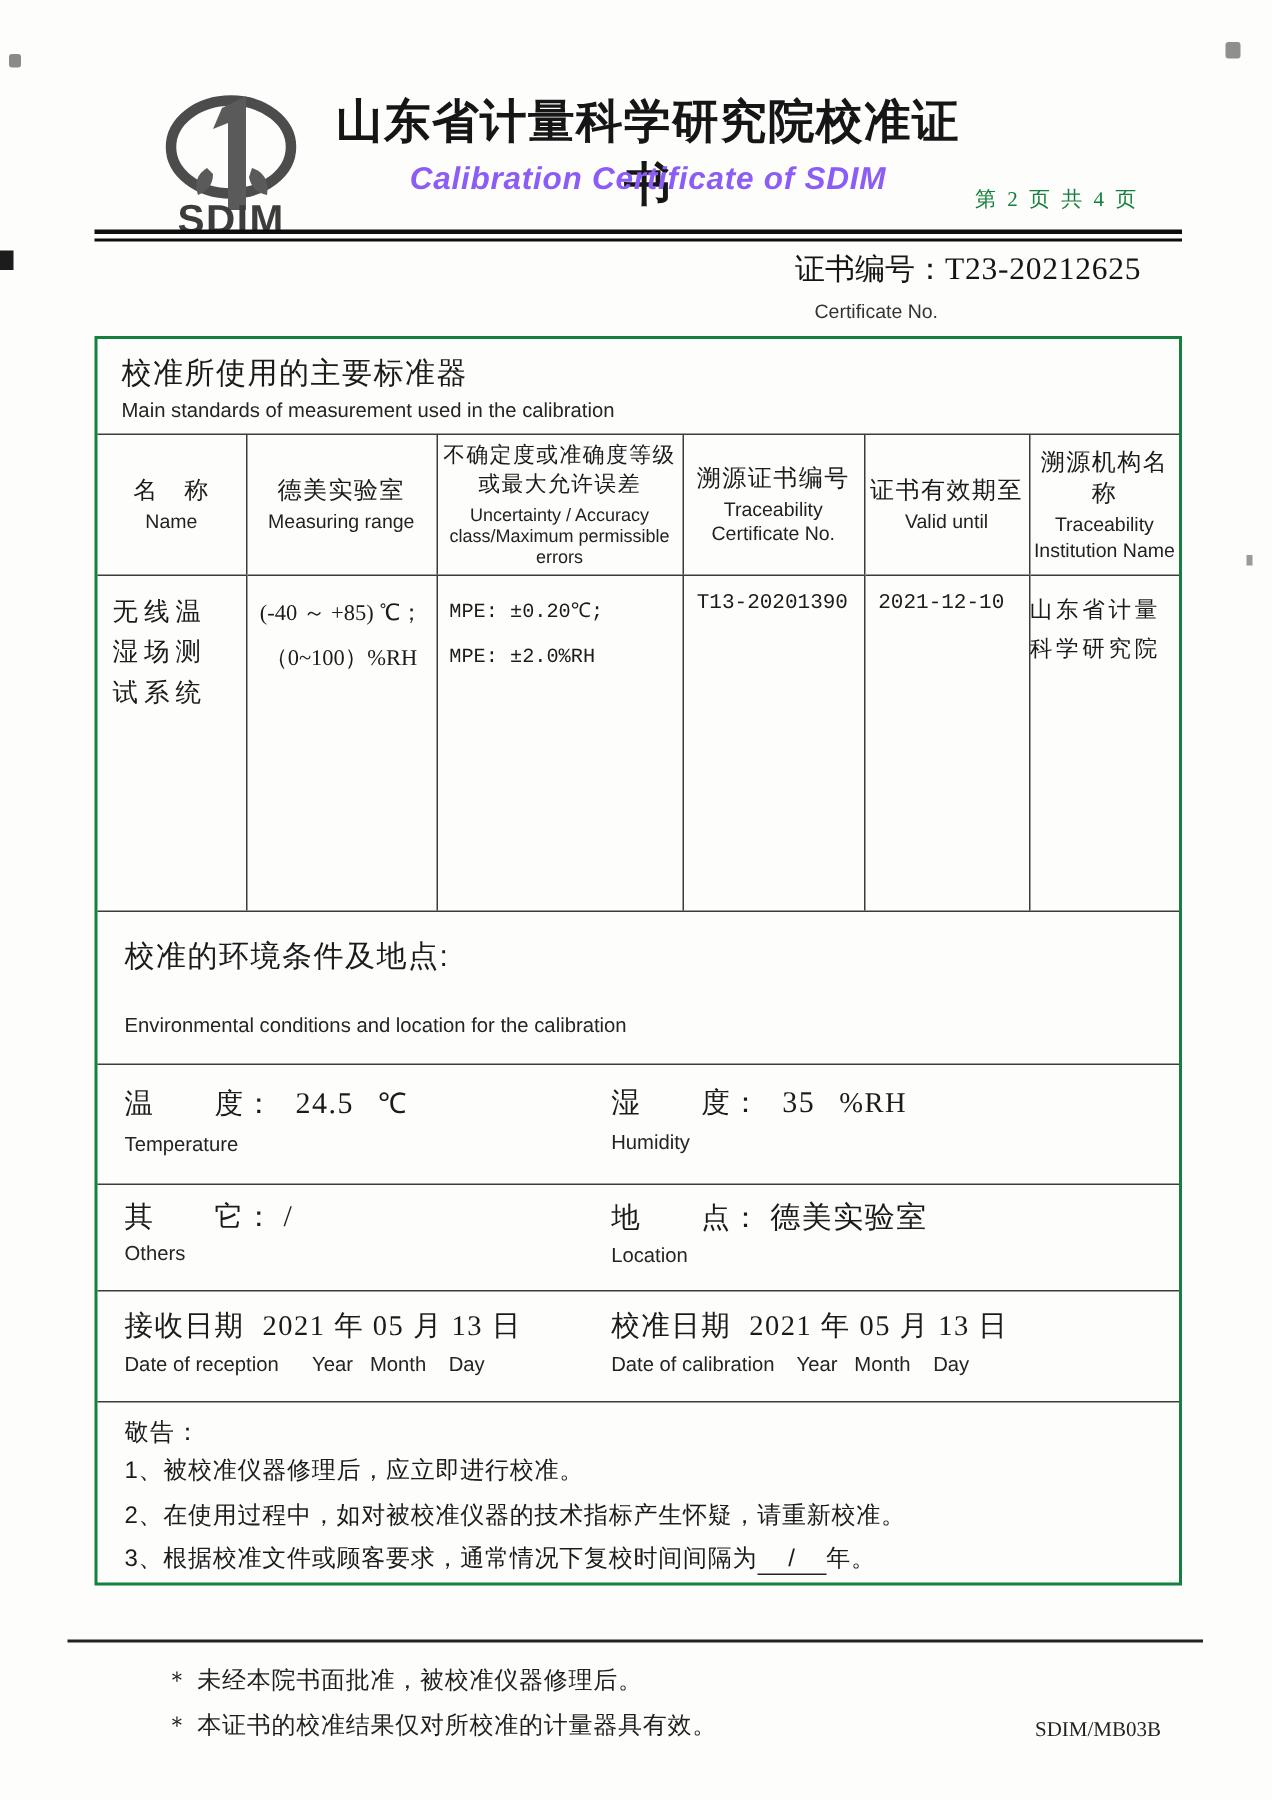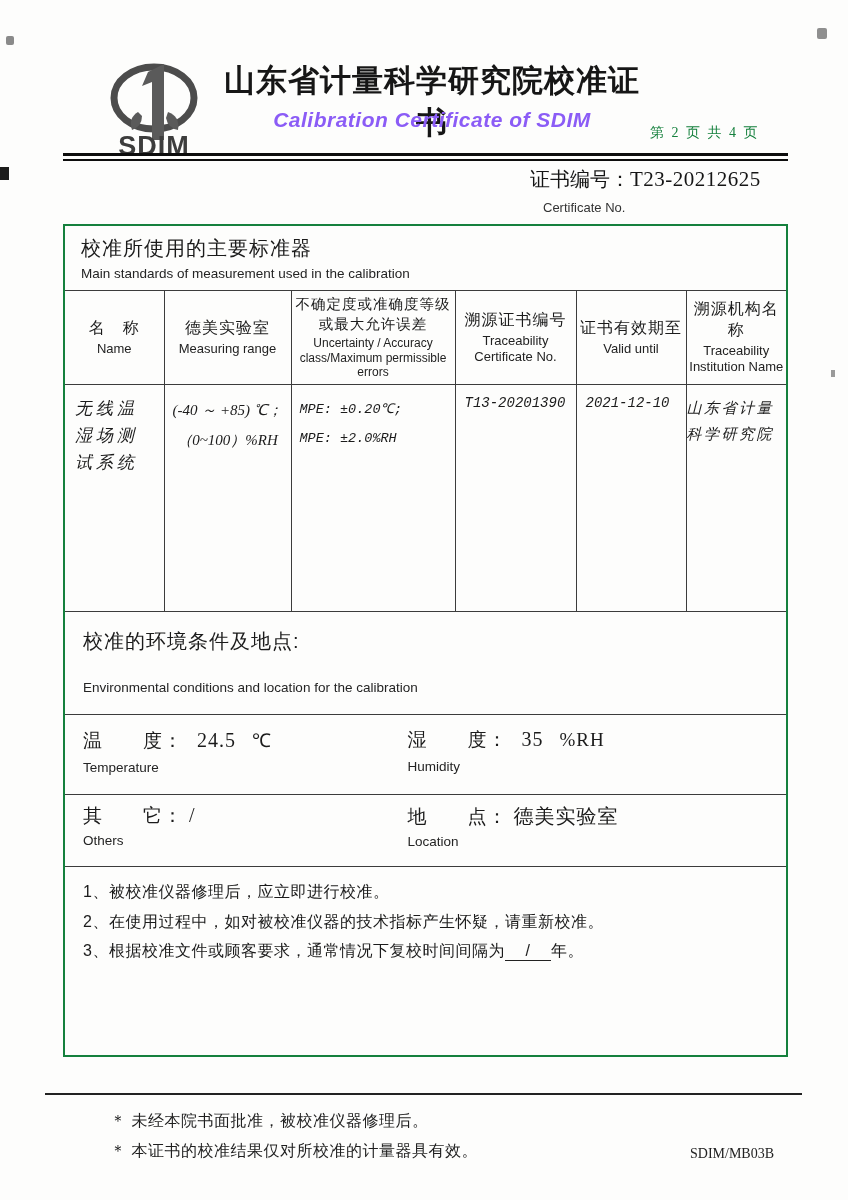--- a/index.html
+++ b/index.html
@@ -59,21 +59,21 @@
   .sec-table { height:321px; }
   table.std { width:100%; height:100%; border-collapse:collapse; table-layout:fixed; }
   table.std th, table.std td { border-left:1.5px solid #3c3c3c; vertical-align:middle; font-weight:400; }
   table.std th:first-child, table.std td:first-child { border-left:none; }
   table.std tr.hdr th { border-bottom:1.5px solid #3c3c3c; text-align:center; padding:2px; }
   table.std tr.hdr { height:93px; }
   .h-zh { font-size:16px; letter-spacing:1px; }
   .h-en { font-size:13px; margin-top:2px; line-height:1.25; color:#222; }
   .h-zh.small { font-size:14.5px; line-height:1.35; }
   .h-en.small { font-size:12px; line-height:1.2; }
-  table.std td { vertical-align:top;font-style:italic; }
+  table.std td { vertical-align:top; }
   .cell-name { padding:10px 10px; font-size:17px; letter-spacing:4px; line-height:1.6; }
   .cell-range { padding:10px 2px; text-align:center; font-family:"Liberation Serif", serif;
                 font-size:15px; line-height:2.0; }
   .cell-mpe { padding:10px 4px 0 8px; font-family:"Liberation Mono", monospace;
               font-size:13.5px; line-height:2.2; }
   .cell-trace, .cell-valid { padding:10px 2px 0 9px; font-family:"Liberation Mono", monospace; font-size:14px; }
   .cell-inst { padding:10px 4px 0 0; font-size:15px; letter-spacing:2.5px; line-height:1.75; }
 
   .sec-env-title { height:103px; padding:16px 18px 0; }
   .sec-env-title .zh { font-size:20px; letter-spacing:1px; }
@@ -225,22 +225,37 @@
         <div class="kv-en">Others</div>
       </div>
       <div class="right">
         <div class="kv">
           <span>地　　点：</span><span class="val">德美实验室</span>
         </div>
         <div class="kv-en">Location</div>
       </div>
     </div>
 
+    <div class="sec sec-dates row2">
+      <div class="left">
+        <div class="kv">
+          <span>接收日期</span><span class="date">2021 年 05 月 13 日</span>
+        </div>
+        <div class="kv-en pre">Date of reception      Year   Month    Day</div>
+      </div>
+      <div class="right">
+        <div class="kv">
+          <span>校准日期</span><span class="date">2021 年 05 月 13 日</span>
+        </div>
+        <div class="kv-en pre">Date of calibration    Year   Month    Day</div>
+      </div>
+    </div>
 
     <div class="sec sec-notice">
+      <div class="nt">敬告：</div>
       <div class="ni">1、被校准仪器修理后，应立即进行校准。</div>
       <div class="ni">2、在使用过程中，如对被校准仪器的技术指标产生怀疑，请重新校准。</div>
       <div class="ni">
         <span>3、根据校准文件或顾客要求，通常情况下复校时间间隔为</span><span class="blank">/</span><span>年。</span>
       </div>
     </div>
 
   </div>
 
   <div class="bottom-rule"></div>

